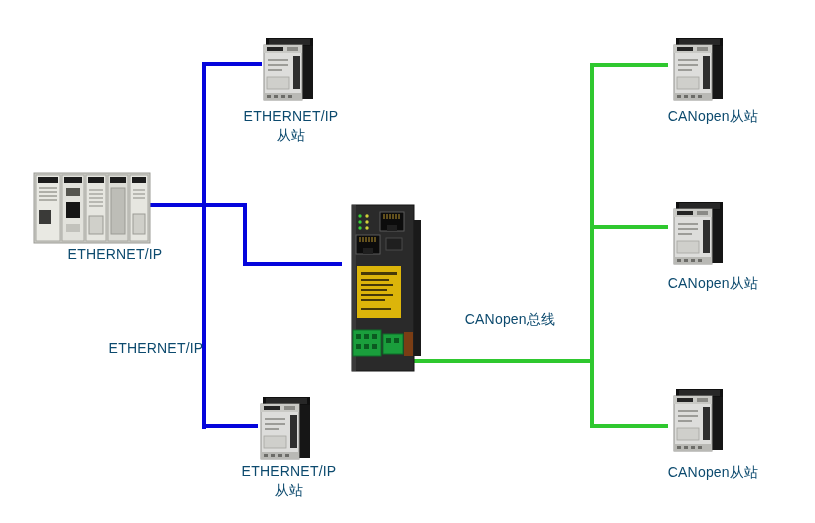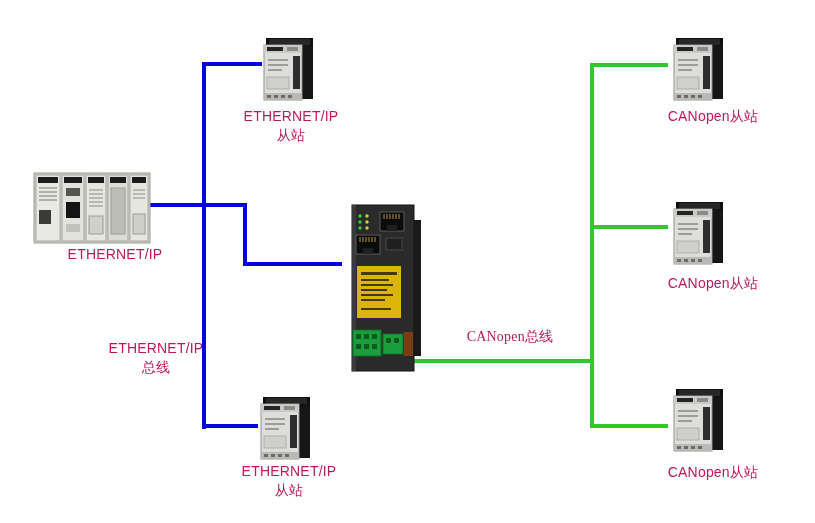--- a/index.html
+++ b/index.html
@@ -7,21 +7,21 @@
   .canvas{
     position:relative;width:815px;height:523px;background:#ffffff;overflow:hidden;
   }
   .line{position:absolute;}
   .line.eth{background:var(--eth-bus,#0505dc);}
   .line.can{background:var(--can-bus,#2fc82f);}
   .node{position:absolute;margin:0;padding:0;}
   .node svg{display:block;width:100%;height:100%;}
   .label{
     position:absolute;text-align:center;font-size:14px;line-height:19px;
-    color:#be185d;letter-spacing:0.2px;
+    color:#0c4a6e;letter-spacing:0.2px;
   }
 </style>
 </head>
 <body>
 
 <svg width="0" height="0" style="position:absolute" aria-hidden="true">
   <defs>
 
     <symbol id="sym-drive" viewBox="0 0 62 68">
       <rect x="45" y="7" width="11" height="55" fill="#161616"></rect>
@@ -215,29 +215,28 @@
     <div>ETHERNET/IP</div>
     <div>从站</div>
   </div>
 
   <div class="label" style="left:55px;top:245px;width:120px;">
     <div>ETHERNET/IP</div>
   </div>
 
   <div class="label" style="left:96px;top:339px;width:120px;">
     <div>ETHERNET/IP</div>
-    <div>总线</div>
   </div>
 
   <div class="label" style="left:234px;top:462px;width:110px;">
     <div>ETHERNET/IP</div>
     <div>从站</div>
   </div>
 
-  <div class="label" style="left:450px;top:327px;width:120px;font-family:Liberation Serif, serif;">
+  <div class="label" style="left:450px;top:310px;width:120px;">
     <div>CANopen总线</div>
   </div>
 
   <div class="label" style="left:648px;top:107px;width:130px;">
     <div>CANopen从站</div>
   </div>
 
   <div class="label" style="left:648px;top:274px;width:130px;">
     <div>CANopen从站</div>
   </div>

